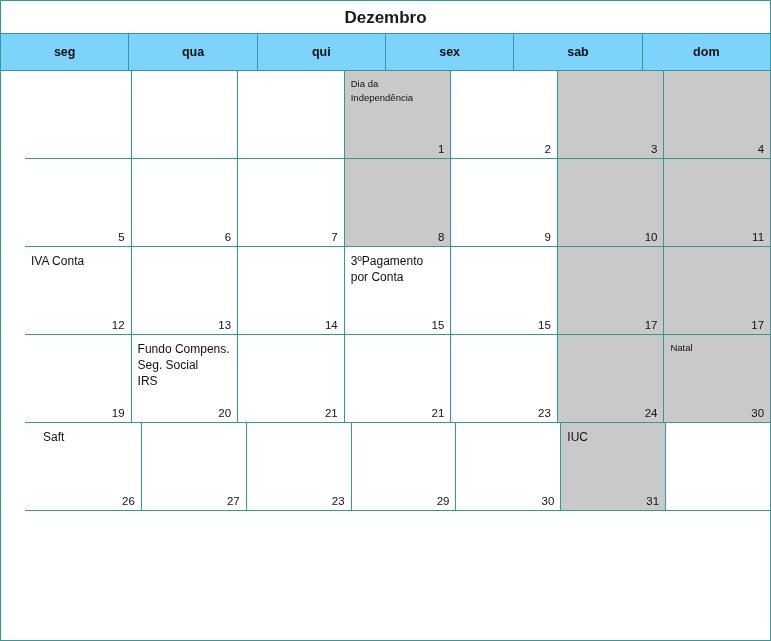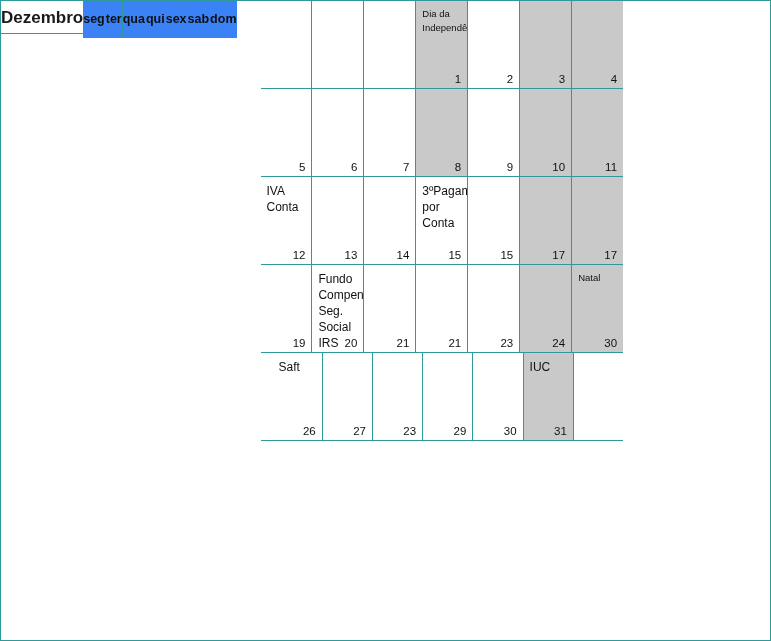--- a/index.html
+++ b/index.html
@@ -14,38 +14,38 @@
     font-size: 12px;
     color: #000000;
     overflow: hidden;
   }
   .calendar {
     width: 771px;
     height: 641px;
     box-sizing: border-box;
     border: 1px solid #2f9a9a;
     display: flex;
-    flex-direction: row;
+    flex-direction: column;
     background: #ffffff;
   }
   .cal-title {
     height: 33px;
     line-height: 33px;
     text-align: center;
     font-size: 17px;
     font-weight: bold;
     color: #1a1a1a;
     background: #ffffff;
     border-bottom: 1px solid #2f9a9a;
     box-sizing: border-box;
   }
   .weekdays {
     display: flex;
     height: 37px;
-    background: #3b82f6;
+    background: #7dd3fc;
     border-bottom: 1px solid #2f9a9a;
     box-sizing: border-box;
   }
   .weekday {
     flex: 1 1 0;
     text-align: center;
     line-height: 36px;
     font-size: 12.5px;
     font-weight: bold;
     color: #101010;
@@ -103,21 +103,20 @@
     color: #111111;
   }
 </style>
 </head>
 <body>
 
 <div class="calendar">
   <div class="cal-title">Dezembro</div>
   <div class="weekdays">
       <div class="weekday">seg</div>
-      <div class="weekday">ter</div>
       <div class="weekday">qua</div>
       <div class="weekday">qui</div>
       <div class="weekday">sex</div>
       <div class="weekday">sab</div>
       <div class="weekday">dom</div>
     </div>
   <div class="weeks">
       <div class="week">
         <div class="day">
           <div class="day-notes"></div>

